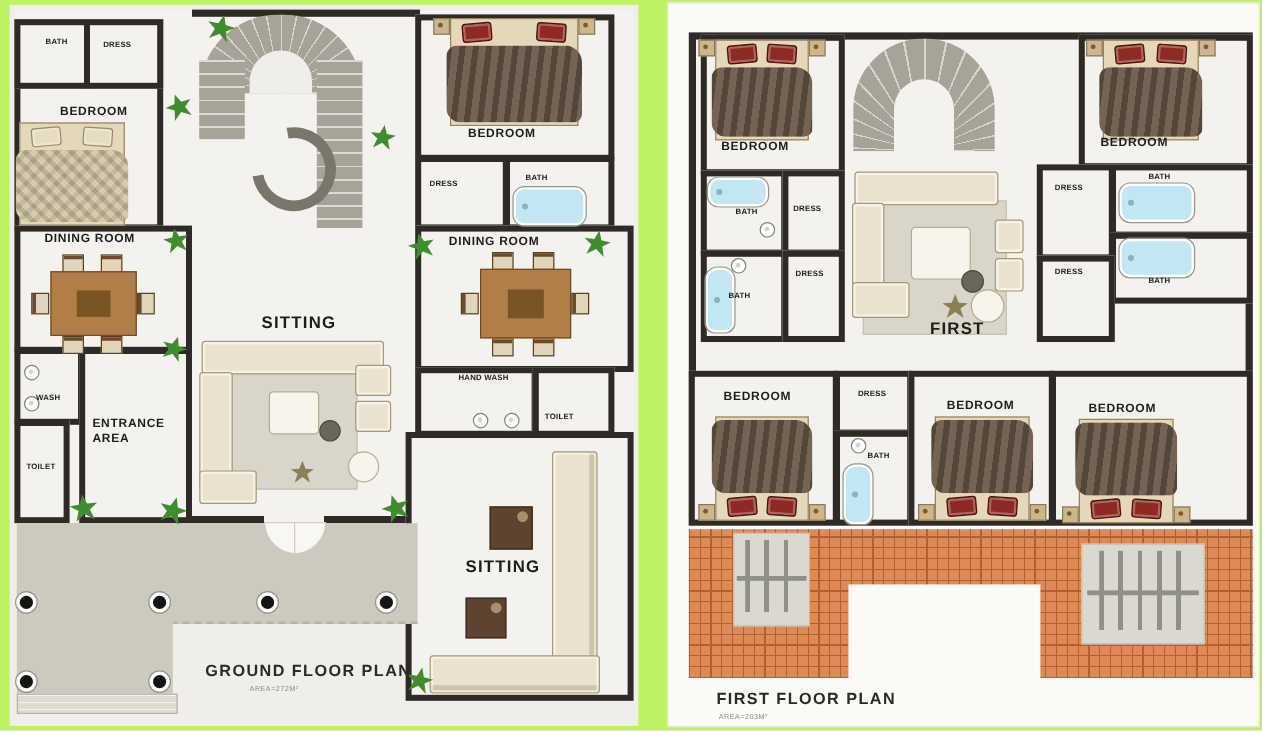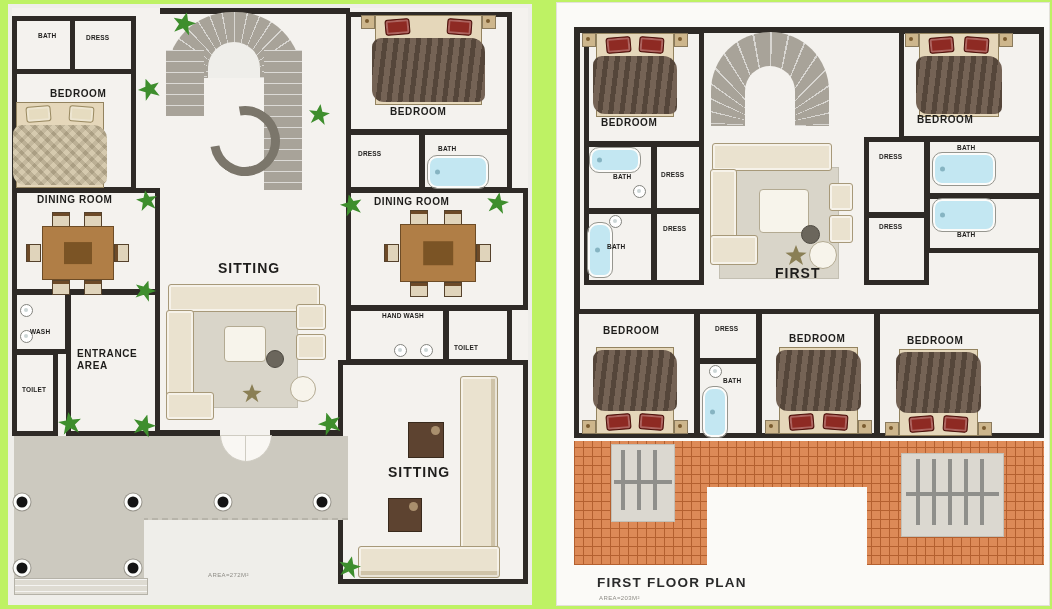--- a/index.html
+++ b/index.html
@@ -201,20 +201,21 @@
     <div class="lbl s" style="left:14px;top:382px;">TOILET</div>
     <div class="lbl l" style="left:210px;top:256px;">SITTING</div>
     <div class="lbl" style="left:382px;top:102px;">BEDROOM</div>
     <div class="lbl s" style="left:350px;top:146px;">DRESS</div>
     <div class="lbl s" style="left:430px;top:141px;">BATH</div>
     <div class="lbl" style="left:366px;top:192px;">DINING ROOM</div>
     <div class="lbl s" style="left:374px;top:308px;">HAND WASH</div>
     <div class="lbl s" style="left:446px;top:340px;">TOILET</div>
     <div class="lbl l" style="left:380px;top:460px;">SITTING</div>
 
+    <div class="title" style="left:163px;top:547px;">GROUND FLOOR PLAN</div>
     <div class="subtitle" style="left:200px;top:568px;">AREA=272M²</div>
   </div>
 
   <div class="plan" id="first-plan" style="left:556px;top:2px;width:494px;height:604px;background:var(--panel-right);border:1px solid #e3e1da;box-sizing:border-box;">
 
     <div class="room" style="left:17px;top:24px;width:470px;height:411px;border-width:6px;"></div>
 
     <div class="room" style="left:27px;top:26px;width:120px;height:117px;"></div>
     <div class="room" style="left:27px;top:139px;width:72px;height:71px;"></div>
     <div class="room" style="left:95px;top:139px;width:52px;height:71px;"></div>

